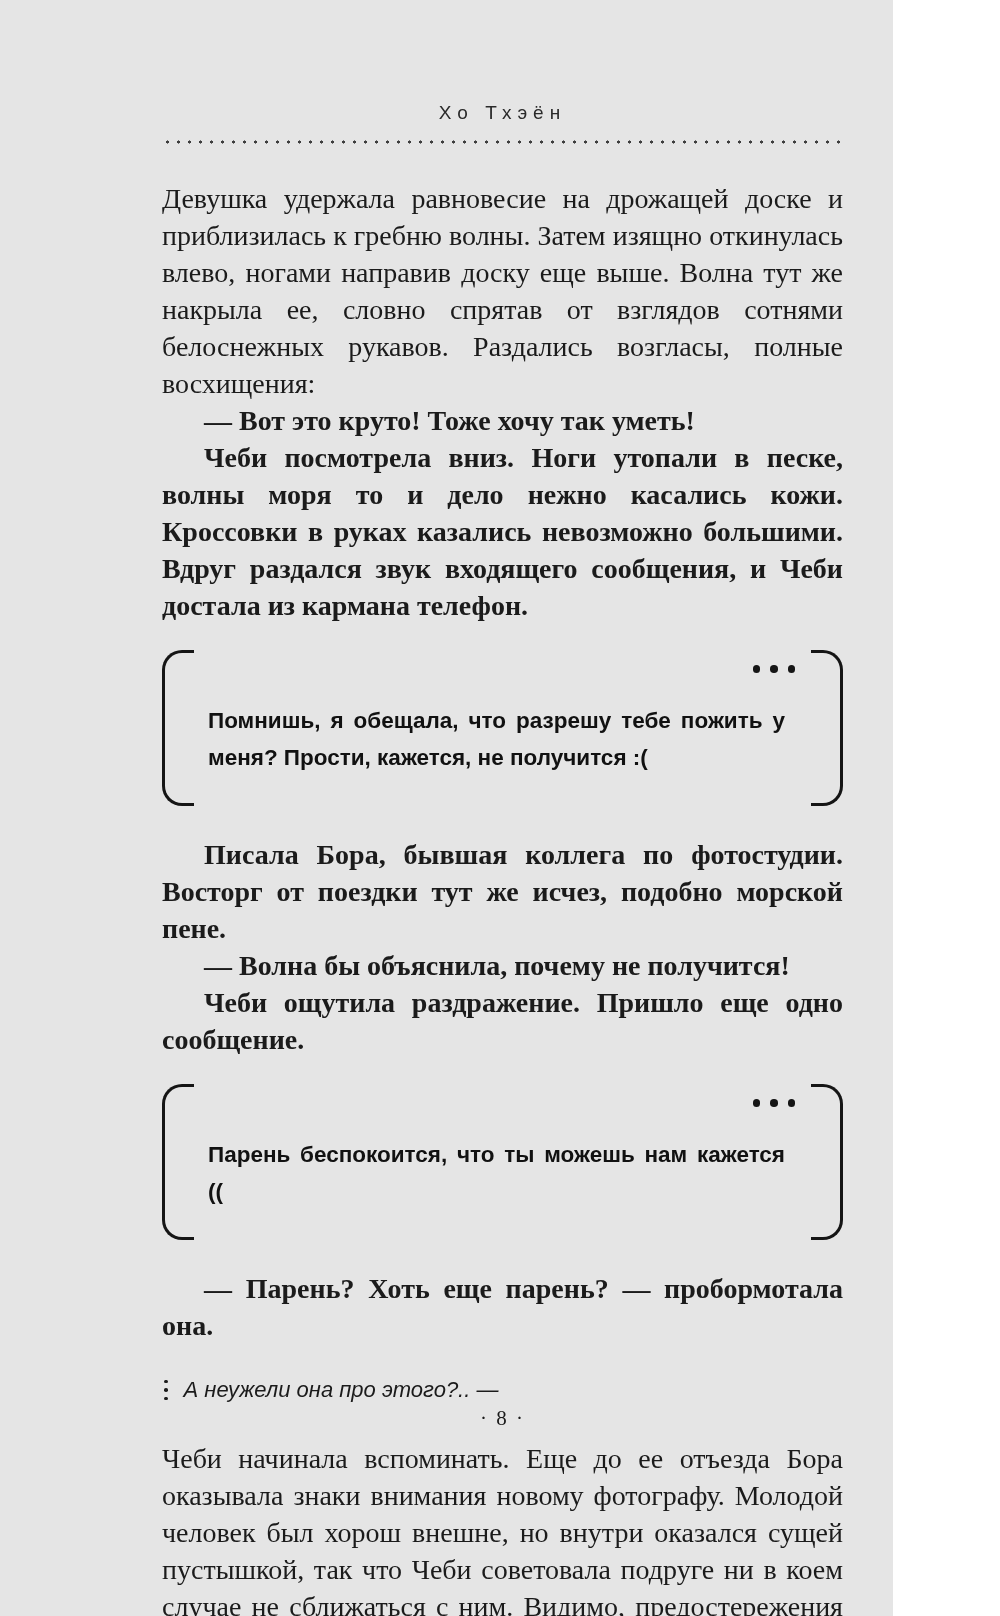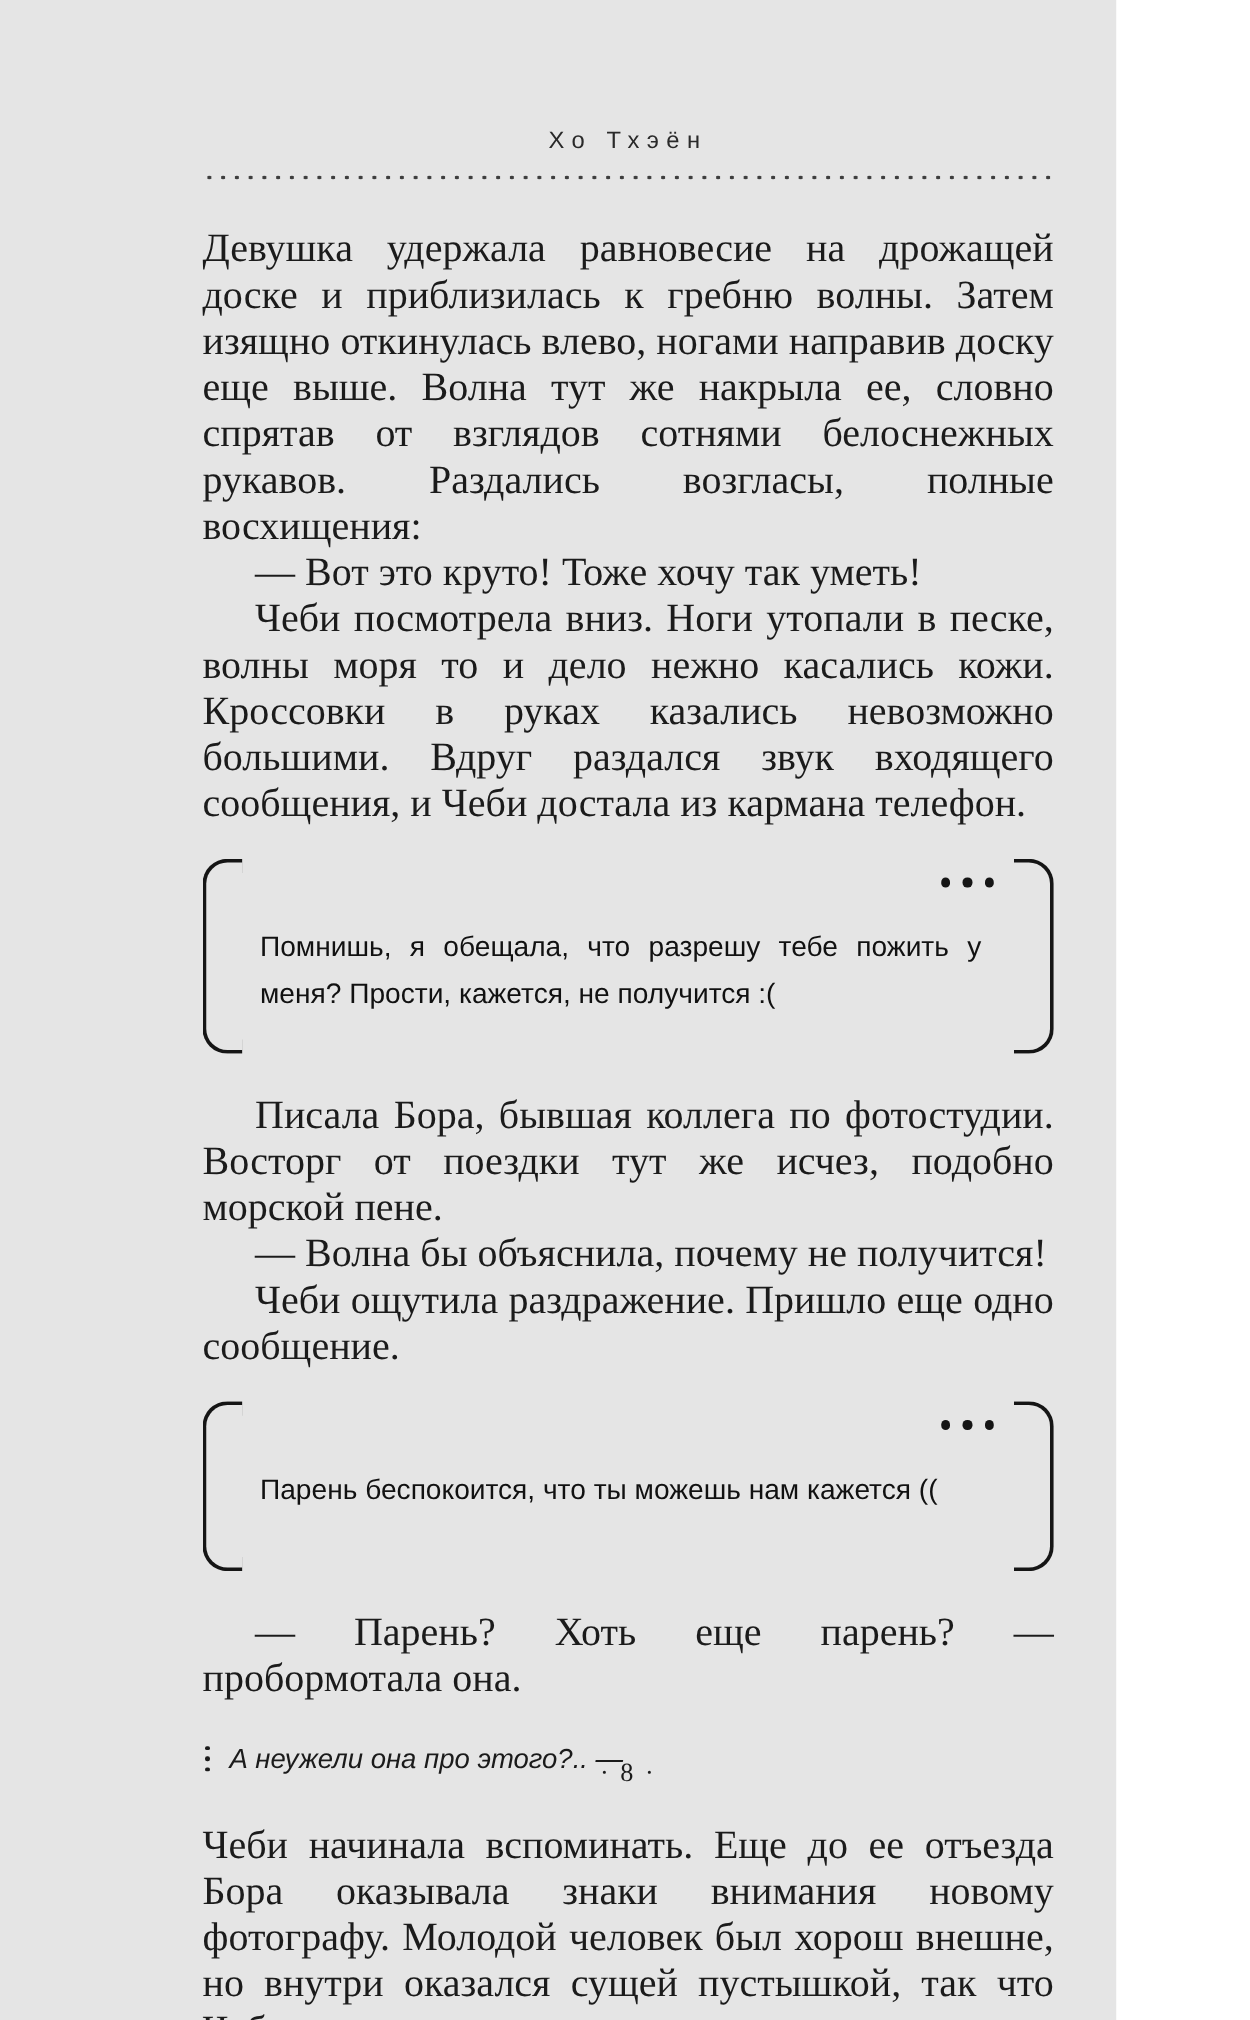--- a/index.html
+++ b/index.html
@@ -36,27 +36,27 @@
     height: 4px;
     background-image: radial-gradient(circle, #3d3d3d 1.4px, rgba(0,0,0,0) 1.7px);
     background-size: 11px 4px;
     background-repeat: repeat-x;
     background-position: 0 center;
   }
 
   .body-text { margin-top: 36px; }
 
   p.para {
-    font-size: 32px;
+    font-size: 28px;
     line-height: 37px;
     text-align: justify;
     hyphens: auto;
     color: #1b1b1b;
   }
-  p.para.indent { text-indent: 42px; }
+  p.para.indent { text-indent: 42px; font-weight: bold; }
 
   
   .bubble {
     position: relative;
     margin: 26px 0 30px 0;
     min-height: 136px;
     padding: 52px 58px 30px 46px;
   }
   .bracket {
     position: absolute;
@@ -77,21 +77,21 @@
   }
   .msg-dots span {
     width: 7.5px;
     height: 7.5px;
     border-radius: 50%;
     background: #151515;
   }
 
   .bubble-text {
     font-family: "Liberation Sans", "DejaVu Sans", sans-serif;
-    font-weight: 400;
+    font-weight: 700;
     font-size: 22.5px;
     line-height: 37px;
     color: #111111;
     text-align: justify;
     text-align-last: left;
   }
 
   
   .thought {
     display: flex;

